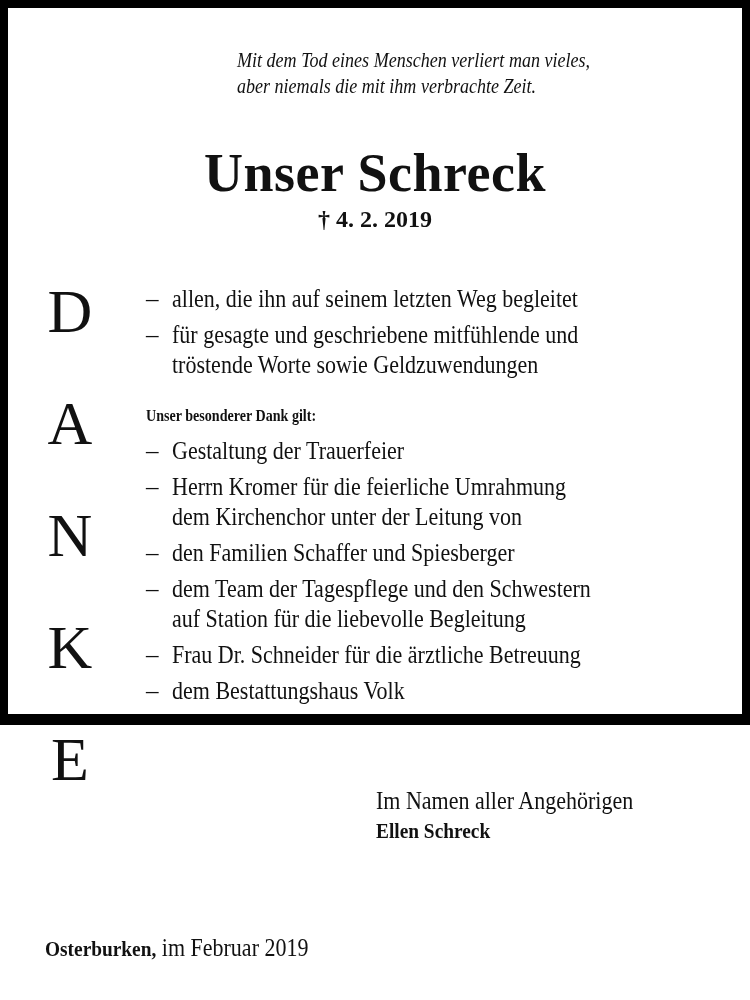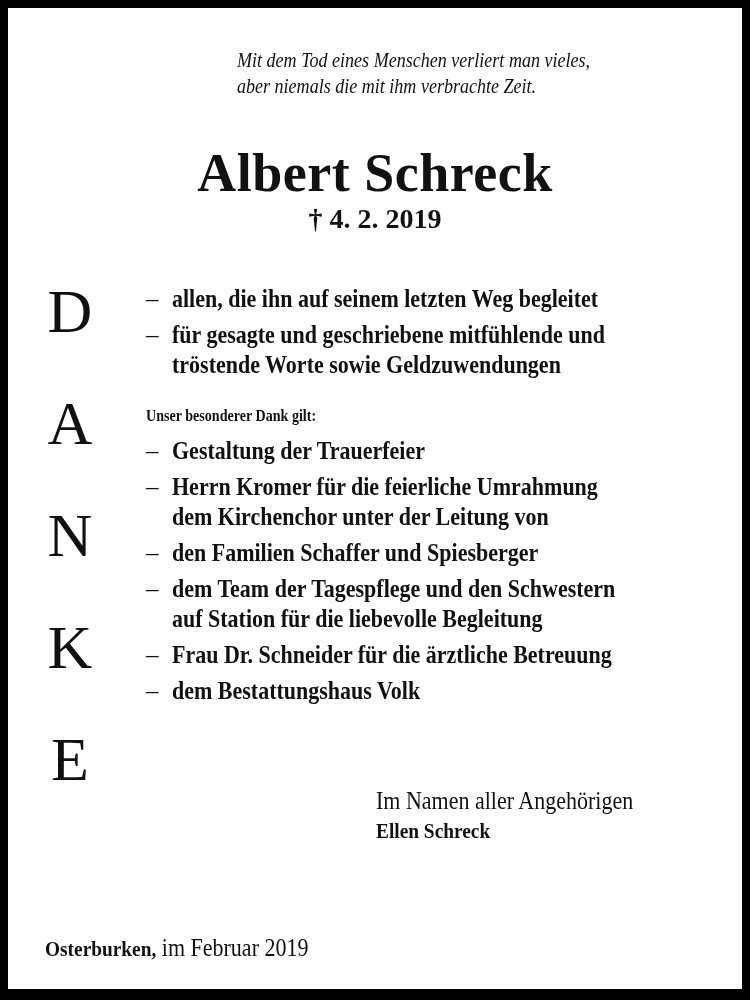--- a/index.html
+++ b/index.html
@@ -1,19 +1,19 @@
 <!DOCTYPE html>
 <html><head>
   <meta charset="utf-8">
   <style>
     html, body { margin: 0; padding: 0; background: #ffffff; }
     body { width: 750px; height: 1000px; overflow: hidden; }
     .frame {
       position: absolute; left: 0; top: 0;
-      width: 750px; height: 1000px;
+      width: 750px; height: 725px;
       box-sizing: border-box;
       border-top: 8px solid #000;
       border-left: 8px solid #000;
       border-right: 8px solid #000;
       border-bottom: 11px solid #000;
       background: #fff;
       font-family: "Liberation Serif", "DejaVu Serif", serif;
       color: #111;
     }
     .motto {
@@ -22,36 +22,36 @@
       text-align: left; width: 460px;
     }
     .motto div { white-space: nowrap; }
     .name {
       position: absolute; left: 0; width: 734px; top: 133px;
       text-align: center; font-weight: bold; font-size: 54px; line-height: 64px;
       letter-spacing: 0.5px;
     }
     .date {
       position: absolute; left: 0; width: 734px; top: 197px;
-      text-align: center; font-weight: bold; font-size: 28px; line-height: 28px;
+      text-align: center; font-weight: bold; font-size: 24px; line-height: 28px;
     }
     .danke {
       position: absolute; left: 32px; top: 272px; width: 60px;
     }
     .danke .letter {
       position: absolute; left: 0; width: 60px; text-align: center;
       font-size: 62px; line-height: 62px;
     }
     .body {
       position: absolute; left: 138px; top: 276px; width: 580px;
       font-size: 25px; line-height: 30px;
     }
     .item { position: relative; padding-left: 26px; margin-bottom: 6px; transform-origin: left top; }
     .item .dash { position: absolute; left: 0; top: 0; }
-    .item .line { white-space: nowrap; display: block; font-weight: bold; }
+    .item .line { white-space: nowrap; display: block; }
     .heading {
       font-weight: bold; font-size: 16px; line-height: 28px;
       margin-top: 22px; margin-bottom: 6px; white-space: nowrap;
     }
     .cond { display: inline-block; transform: scaleX(0.88); transform-origin: left center; }
     .sign {
       position: absolute; left: 368px; top: 778px;
       font-size: 25px; line-height: 30px;
     }
     .sign .who { font-weight: bold; font-size: 22px; }
@@ -64,21 +64,21 @@
 </head>
 <body>
 
 <div class="frame">
 
   <div class="motto">
     <div><span class="cond">Mit dem Tod eines Menschen verliert man vieles,</span></div>
     <div><span class="cond">aber niemals die mit ihm verbrachte Zeit.</span></div>
   </div>
 
-  <div class="name">Albert Schreck</div>
+  <div class="name">Unser Schreck</div>
   <div class="date">† 4. 2. 2019</div>
 
   <div class="danke">
     <div class="letter" style="top:0px">D</div>
     <div class="letter" style="top:112px">A</div>
     <div class="letter" style="top:224px">N</div>
     <div class="letter" style="top:336px">K</div>
     <div class="letter" style="top:448px">E</div>
   </div>
 

